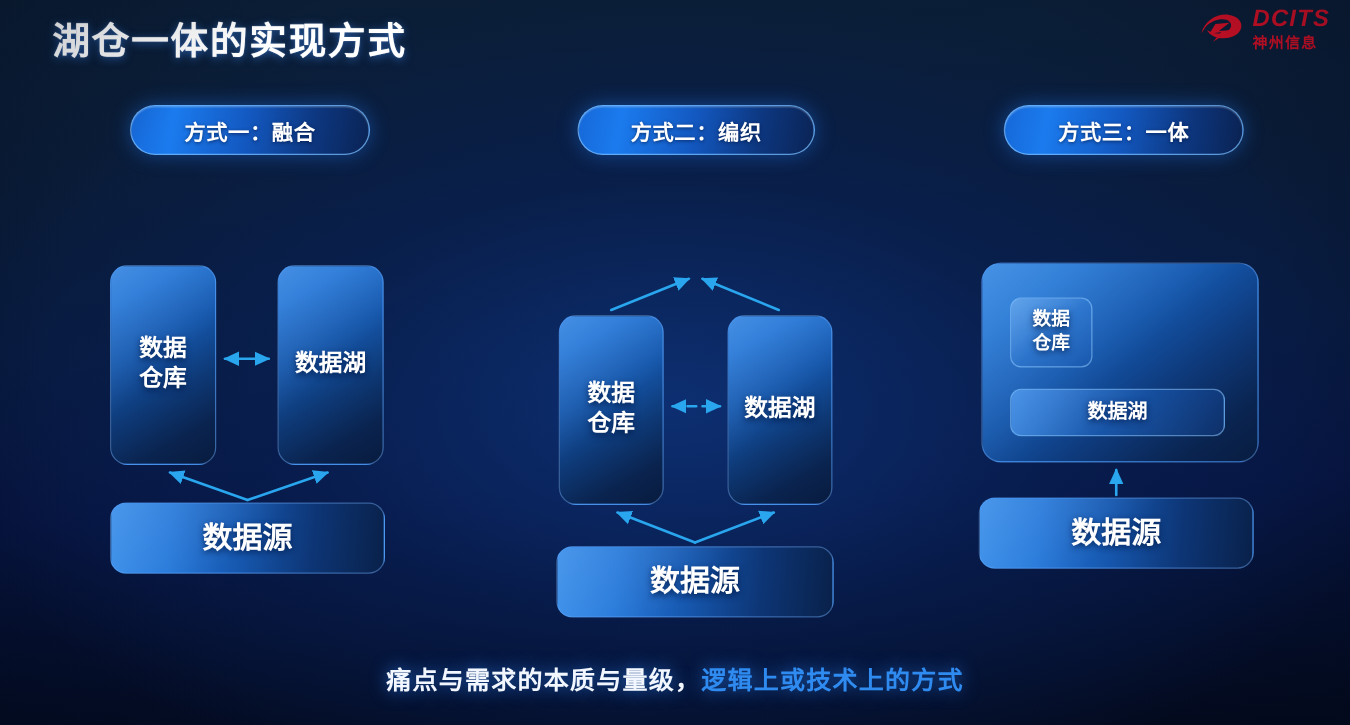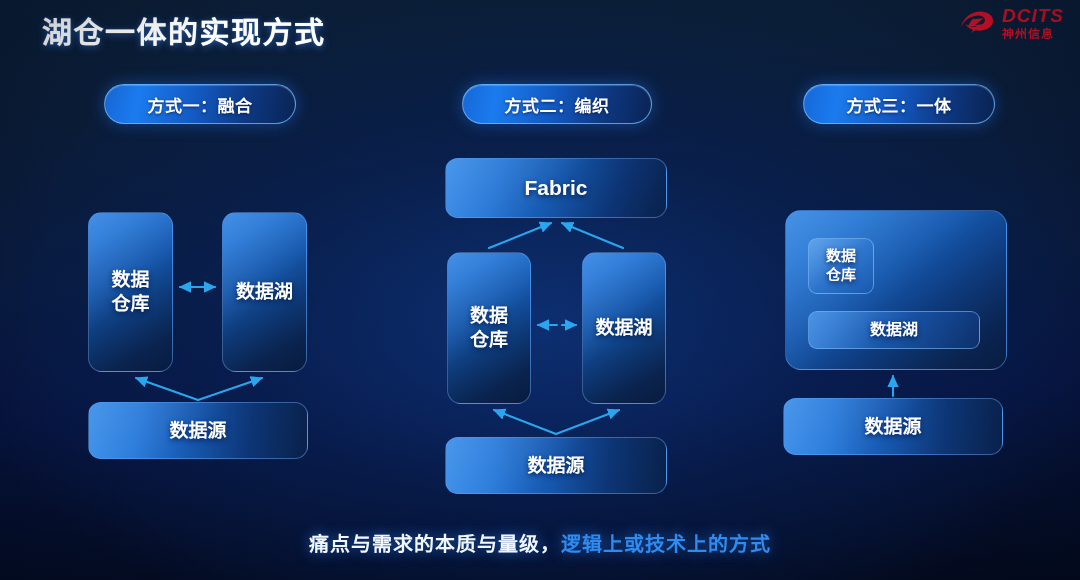--- a/index.html
+++ b/index.html
@@ -96,21 +96,21 @@
   .node > span { position:relative; z-index:2; }
 
   
   .card-tall {
     background:linear-gradient(150deg,#2a7fe0 0%, #2073d6 16%, #1557ac 40%, #0e3a78 62%, #0a2450 82%, #081b3e 100%);
     font-size:19px;
   }
   
   .card-wide {
     background:linear-gradient(95deg,#2f88e8 0%, #2377da 22%, #1657ae 48%, #0d3575 74%, #09214a 100%);
-    font-size:19px;
+    font-size:24px;
   }
 
   
   #c1-warehouse { left:88px;  top:212px; width:85px;  height:160px; }
   #c1-lake      { left:222px; top:212px; width:85px;  height:160px; }
   #c1-source    { left:88px;  top:402px; width:220px; height:57px; border-radius:13px; }
 
   
   #c2-fabric    { left:445px; top:158px; width:222px; height:60px; border-radius:13px;
                   background:linear-gradient(110deg,#2f88e8 0%, #2274d6 24%, #1557ac 50%, #0d3474 76%, #09204a 100%);
@@ -229,23 +229,20 @@
   <div class="node card-tall" id="c1-lake">
     <span>数据湖</span>
   </div>
 
   <div class="node card-wide" id="c1-source">
     <span>数据源</span>
   </div>
 
   <div class="pill" id="pill-2">方式二：编织</div>
 
-  <div class="node" id="c2-fabric">
-    <span>Fabric</span>
-  </div>
 
   <div class="node card-tall" id="c2-warehouse">
     <span>
       <span>数据</span><br>
       <span>仓库</span>
     </span>
   </div>
 
   <div class="node card-tall" id="c2-lake">
     <span>数据湖</span>

